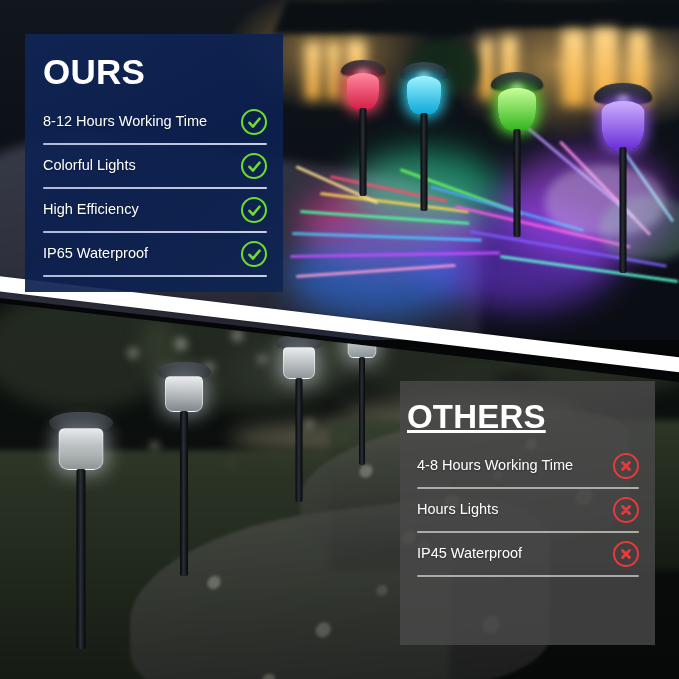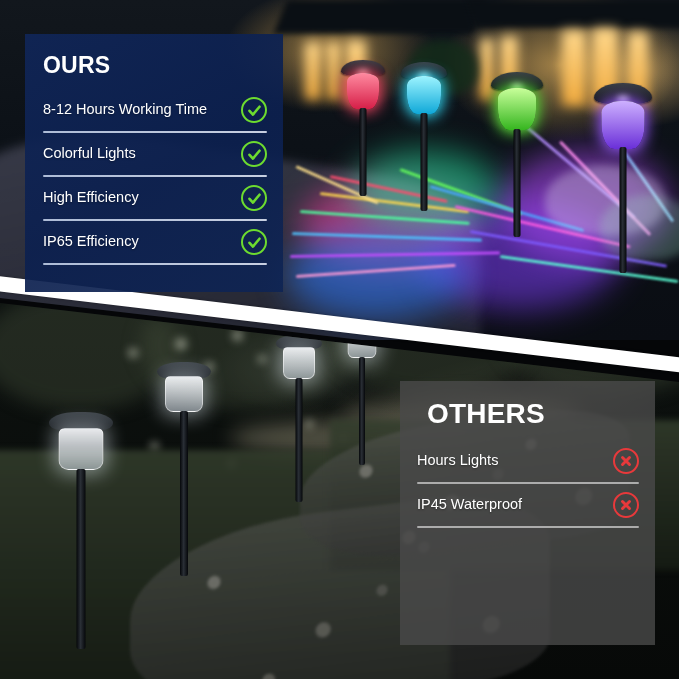--- a/index.html
+++ b/index.html
@@ -174,26 +174,27 @@
     background: rgba(74,74,74,.80);
   }
 
   .panel-title {
     color: #ffffff;
     font-weight: 700;
     letter-spacing: .2px;
     line-height: 1;
   }
   .panel-ours .panel-title {
-    font-size: 23px;
+    font-size: 35px;
     margin: 20px 0 0 18px;
   }
   .panel-others .panel-title {
-    font-size: 28px;
-    margin: 19px 0 0 27px;
+    font-size: 33px;
+    margin: 19px 0 0 7px;
+    text-decoration: underline;
   }
 
   .feature-list { margin-top: 12px; }
   .panel-ours .feature-list { padding: 0 16px 0 18px; }
   .panel-others .feature-list { padding: 0 16px 0 17px; }
 
   .feature-row {
     display: flex;
     align-items: center;
     justify-content: space-between;
@@ -405,37 +406,48 @@
             <svg viewBox="0 0 24 24" fill="none" stroke="#6ddc2f" stroke-width="4.2" stroke-linecap="round" stroke-linejoin="round">
                 <path d="M4 12.5 L9.5 18.5 L20 6"></path>
               </svg>
           </div>
         </div>
         <div class="sep"></div>
       </div>
 
       <div>
         <div class="feature-row">
-          <div class="feature-label">IP65 Efficiency</div>
+          <div class="feature-label">IP65 Waterproof</div>
           <div class="badge badge-check">
             <svg viewBox="0 0 24 24" fill="none" stroke="#6ddc2f" stroke-width="4.2" stroke-linecap="round" stroke-linejoin="round">
                 <path d="M4 12.5 L9.5 18.5 L20 6"></path>
               </svg>
           </div>
         </div>
         <div class="sep"></div>
       </div>
 
     </div>
   </div>
 
   <div class="panel panel-others">
     <div class="panel-title">OTHERS</div>
     <div class="feature-list">
 
+      <div>
+        <div class="feature-row">
+          <div class="feature-label">4-8 Hours Working Time</div>
+          <div class="badge badge-cross">
+            <svg viewBox="0 0 24 24" fill="none" stroke="#e8393b" stroke-width="5" stroke-linecap="round">
+                <path d="M6 6 L18 18 M18 6 L6 18"></path>
+              </svg>
+          </div>
+        </div>
+        <div class="sep"></div>
+      </div>
 
 
       <div>
         <div class="feature-row">
           <div class="feature-label">Hours Lights</div>
           <div class="badge badge-cross">
             <svg viewBox="0 0 24 24" fill="none" stroke="#e8393b" stroke-width="5" stroke-linecap="round">
                 <path d="M6 6 L18 18 M18 6 L6 18"></path>
               </svg>
           </div>

